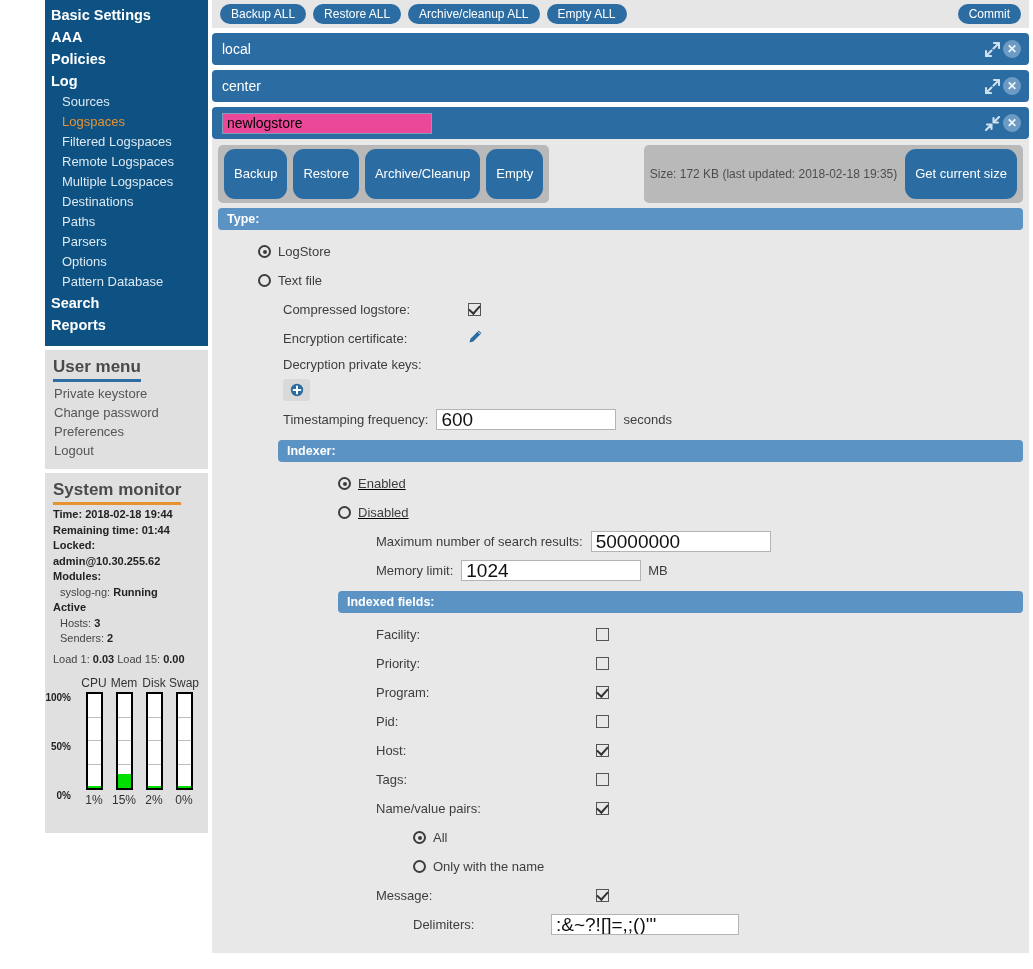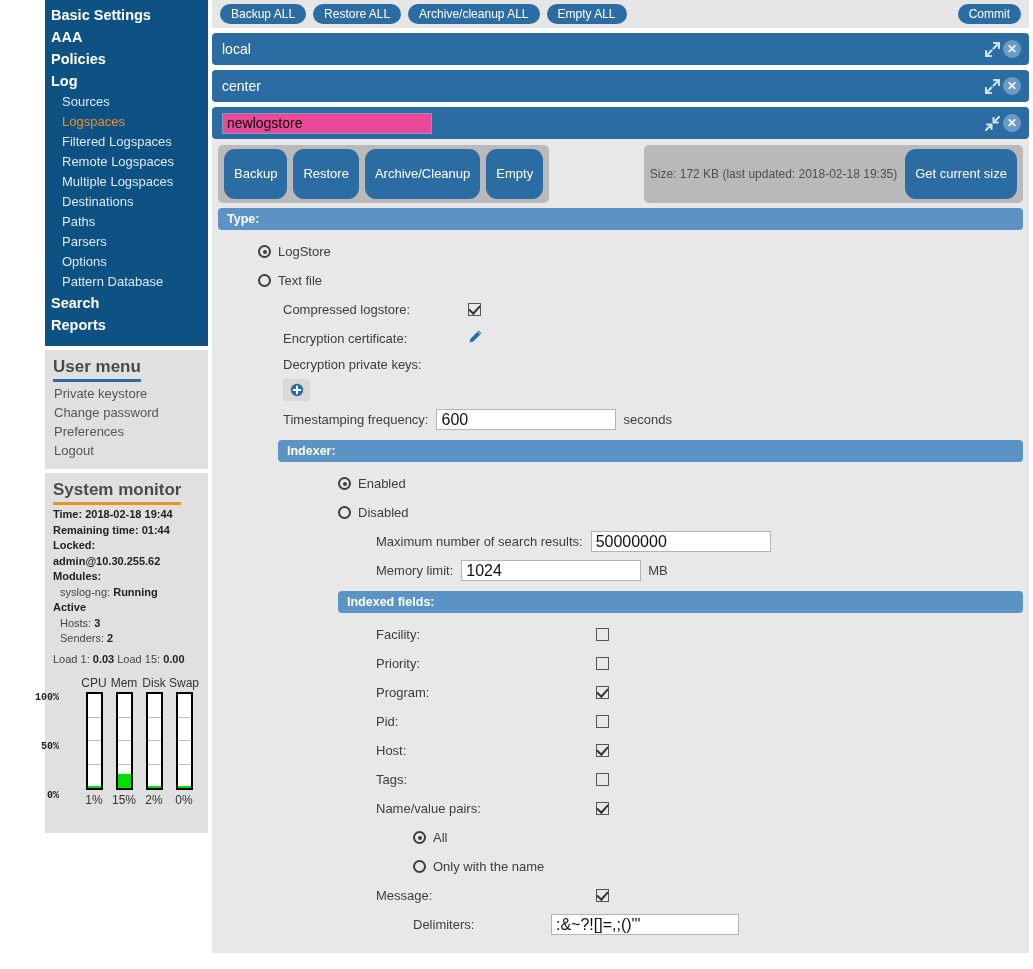--- a/index.html
+++ b/index.html
@@ -50,21 +50,21 @@
     position: relative; overflow: hidden;
   }
   .gauge-bar .tick {
     position: absolute; left: 0; right: 0; height: 1px; background: #bdbdbd;
   }
   .gauge-fill { position: absolute; left: 0; right: 0; bottom: 0; background: #00e000; }
   .gauge-scale {
     position: absolute; left: 0; top: 16px; width: 26px;
     font-size: 10px; font-weight: bold; color: #222;
   }
-  .gauge-scale div { position: absolute; right: 20px; font-family: Liberation Mono, monospace; }
+  .gauge-scale div { position: absolute; right: 8px; }
   .gauge-vals { display: flex; padding-left: 26px; margin-top: 3px; }
   .gauge-vals span { width: 30px; text-align: center; font-size: 12px; color: #333; }
 
   
   #main { flex: 1; background: #ffffff; padding: 0; overflow: hidden; }
 
   .toolbar {
     background: #e6e6e6; height: 28px; display: flex; align-items: center;
     padding: 0 8px 0 8px; margin: 0 4px;
   }
@@ -114,21 +114,21 @@
   .sec-header {
     background: #5b93c4; color: #ffffff; font-size: 12.5px; font-weight: bold;
     padding: 4px 0 4px 9px; border-radius: 4px; margin-bottom: 7px;
   }
   .sec-header.lvl2 { margin-left: 60px; }
   .sec-header.lvl3 { margin-left: 120px; }
 
   .row { display: flex; align-items: center; min-height: 29px; }
   .indent-1 { padding-left: 40px; text-align: center; }
   .indent-2 { padding-left: 65px; }
-  .indent-3 { padding-left: 120px; }
+  .indent-3 { padding-left: 120px; text-decoration: underline; }
   .indent-4 { padding-left: 158px; }
   .indent-5 { padding-left: 195px; }
 
   .lbl { font-size: 13px; color: #3d3d3d; }
   .lbl-w { width: 185px; }
   .lbl-w2 { width: 220px; }
   .lbl-auto { margin-right: 8px; }
 
   .radio {
     width: 13px; height: 13px; border-radius: 50%; border: 2px solid #3d3d3d;
@@ -141,21 +141,21 @@
   }
   .cbx {
     width: 13px; height: 13px; border: 1px solid #555; background: #e8e8e8;
     position: relative; cursor: pointer; flex: 0 0 13px;
   }
   .cbx.on::after {
     content: ""; position: absolute; left: 2px; top: -1px; width: 5px; height: 9px;
     border: solid #333; border-width: 0 2px 2px 0; transform: rotate(42deg);
   }
   .txt {
-    font-size: 16px; font-family: "Liberation Sans", sans-serif;
+    font-size: 19px; font-family: "Liberation Sans", sans-serif;
     border: 1px solid #b4b4b4; background: #ffffff; color: #111;
     padding: 2px 4px; height: 21px;
   }
   .unit { font-size: 13px; color: #3d3d3d; margin-left: 7px; }
   .plus-btn {
     width: 27px; height: 22px; background: #d9d9d9; border-radius: 3px;
     display: flex; align-items: center; justify-content: center; cursor: pointer;
   }
   .pencil { cursor: pointer; display: block; }
 </style>

